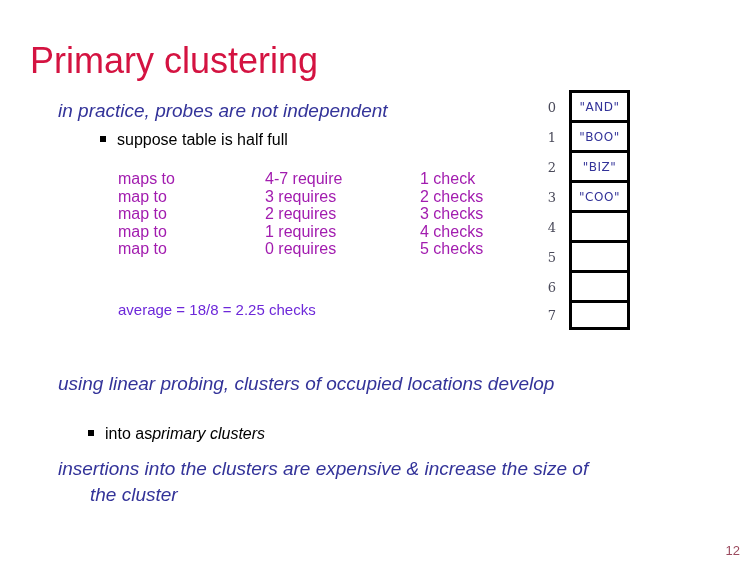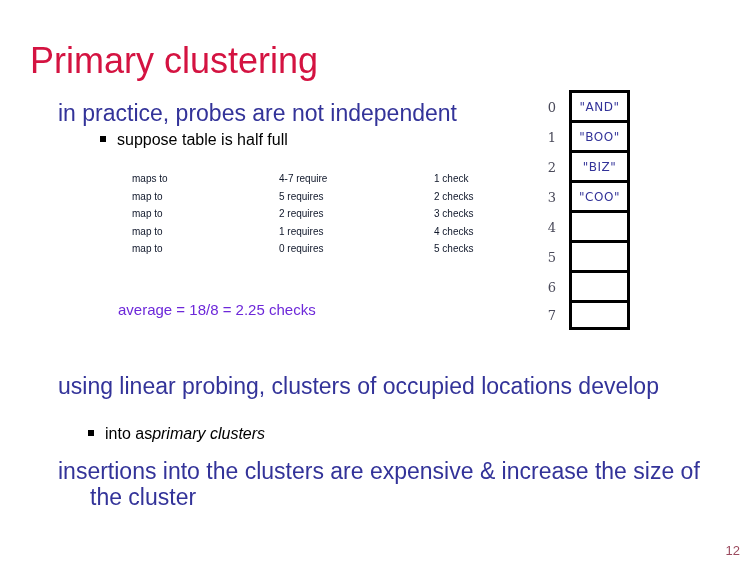--- a/index.html
+++ b/index.html
@@ -28,23 +28,24 @@
     font-size: 36px;
     font-weight: normal;
     color: #d41341;
     letter-spacing: 0px;
     white-space: nowrap;
   }
 
   
   .body-l1 {
     position: absolute;
-    font-size: 23px;
+    font-size: 19px;
     color: #333399;
     white-space: nowrap;
+    font-style: italic;
   }
 
   
   .body-l2 {
     position: absolute;
     font-size: 16px;
     color: #000000;
     white-space: nowrap;
     display: flex;
     align-items: baseline;
@@ -60,24 +61,24 @@
     flex: 0 0 auto;
   }
   .ital {
     font-style: italic;
     margin-top: 24px;
   }
 
   
   .cols {
     position: absolute;
-    left: 132px;
+    left: 118px;
     top: 170px;
-    font-size: 10px;
-    color: #0f172a;
+    font-size: 16px;
+    color: #a21caf;
     line-height: 17.6px;
   }
   .cols .row {
     display: block;
     height: 17.6px;
     white-space: nowrap;
   }
   .cols .c1 {
     display: inline-block;
     width: 147px;
@@ -162,21 +163,21 @@
   <div class="body-l2" style="left:100px; top:131px;">
     <span class="sq-bullet"></span>
     <span>suppose table is half full</span>
   </div>
 
   <div class="cols">
     <span class="row">
       <span class="c1">maps to</span><span class="c2">4-7 require</span><span class="c3">1 check</span>
     </span>
     <span class="row">
-      <span class="c1">map to</span><span class="c2">5 requires</span><span class="c3">2 checks</span>
+      <span class="c1">map to</span><span class="c2">3 requires</span><span class="c3">2 checks</span>
     </span>
     <span class="row">
       <span class="c1">map to</span><span class="c2">2 requires</span><span class="c3">3 checks</span>
     </span>
     <span class="row">
       <span class="c1">map to</span><span class="c2">1 requires</span><span class="c3">4 checks</span>
     </span>
     <span class="row">
       <span class="c1">map to</span><span class="c2">0 requires</span><span class="c3">5 checks</span>
     </span>

